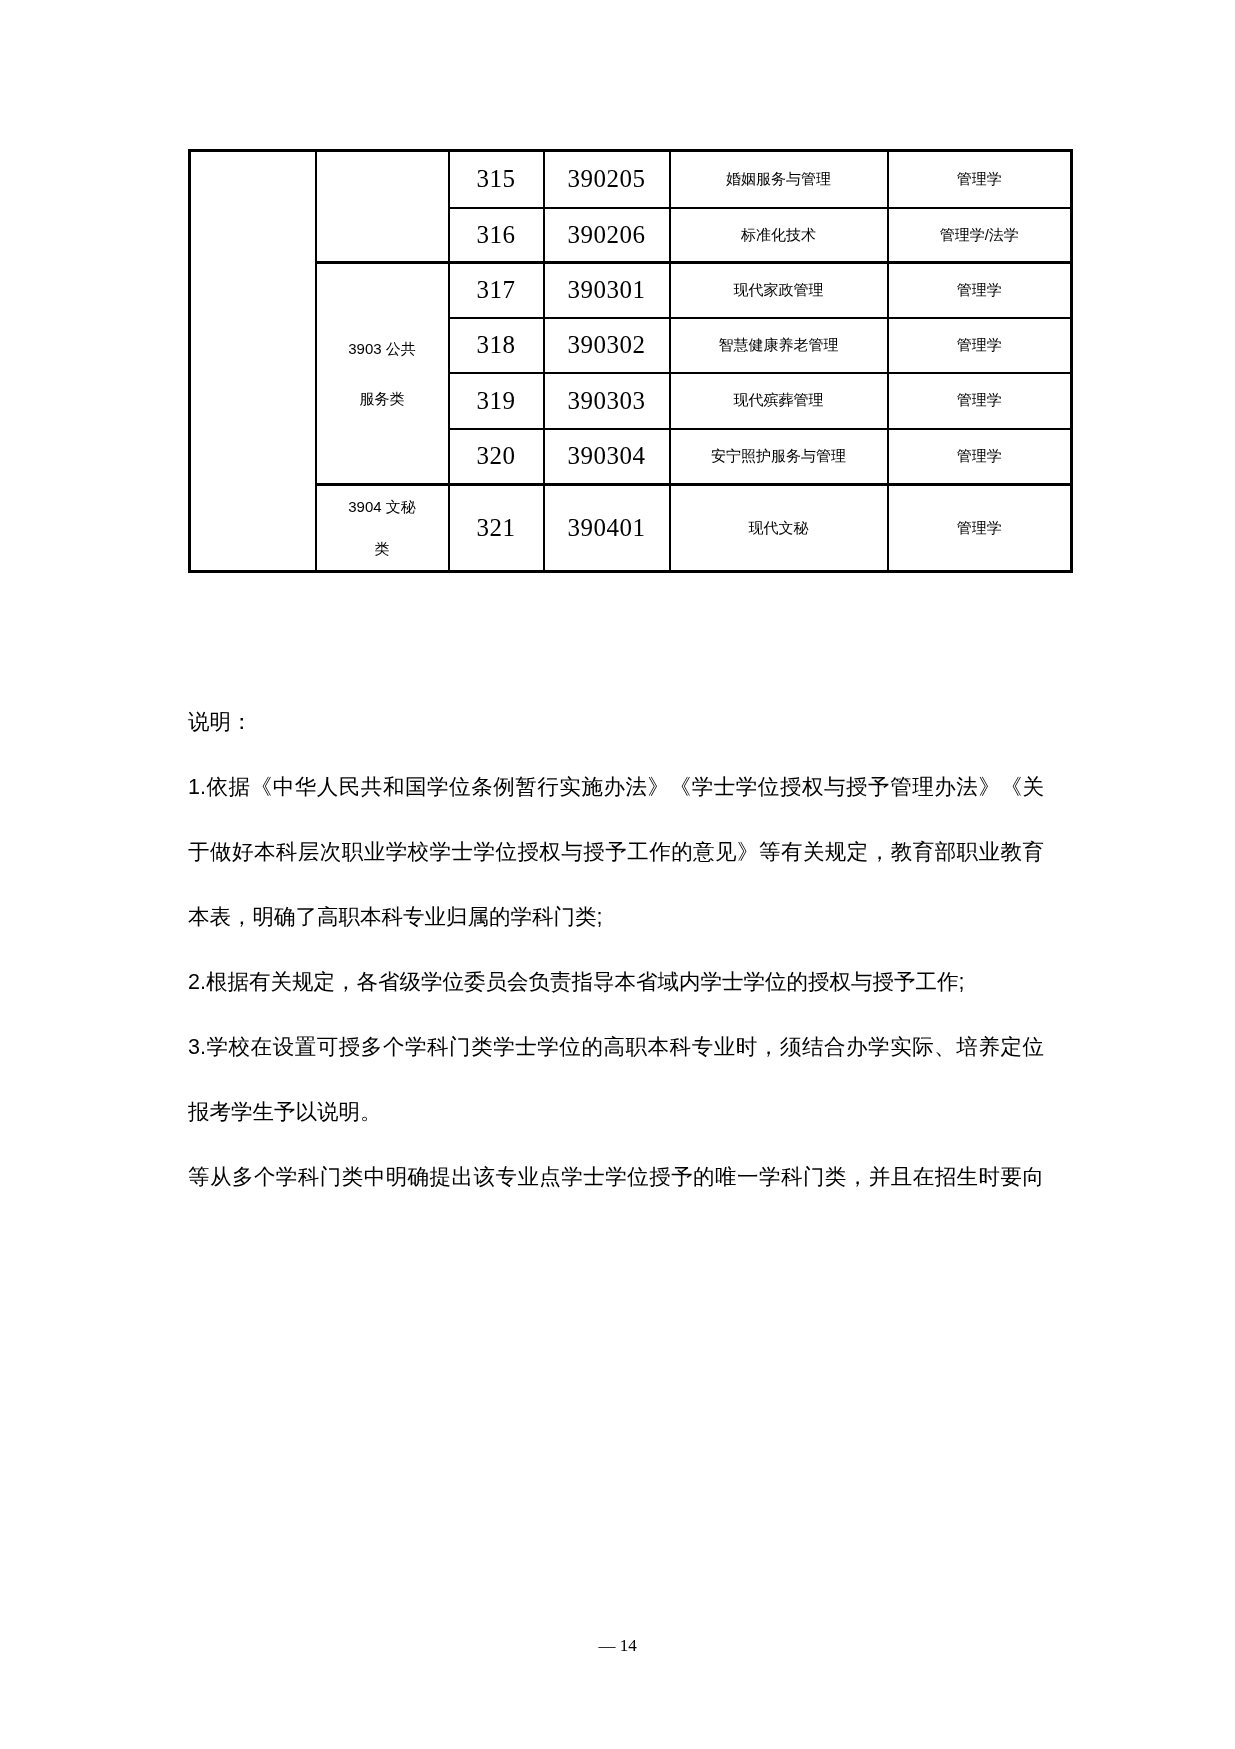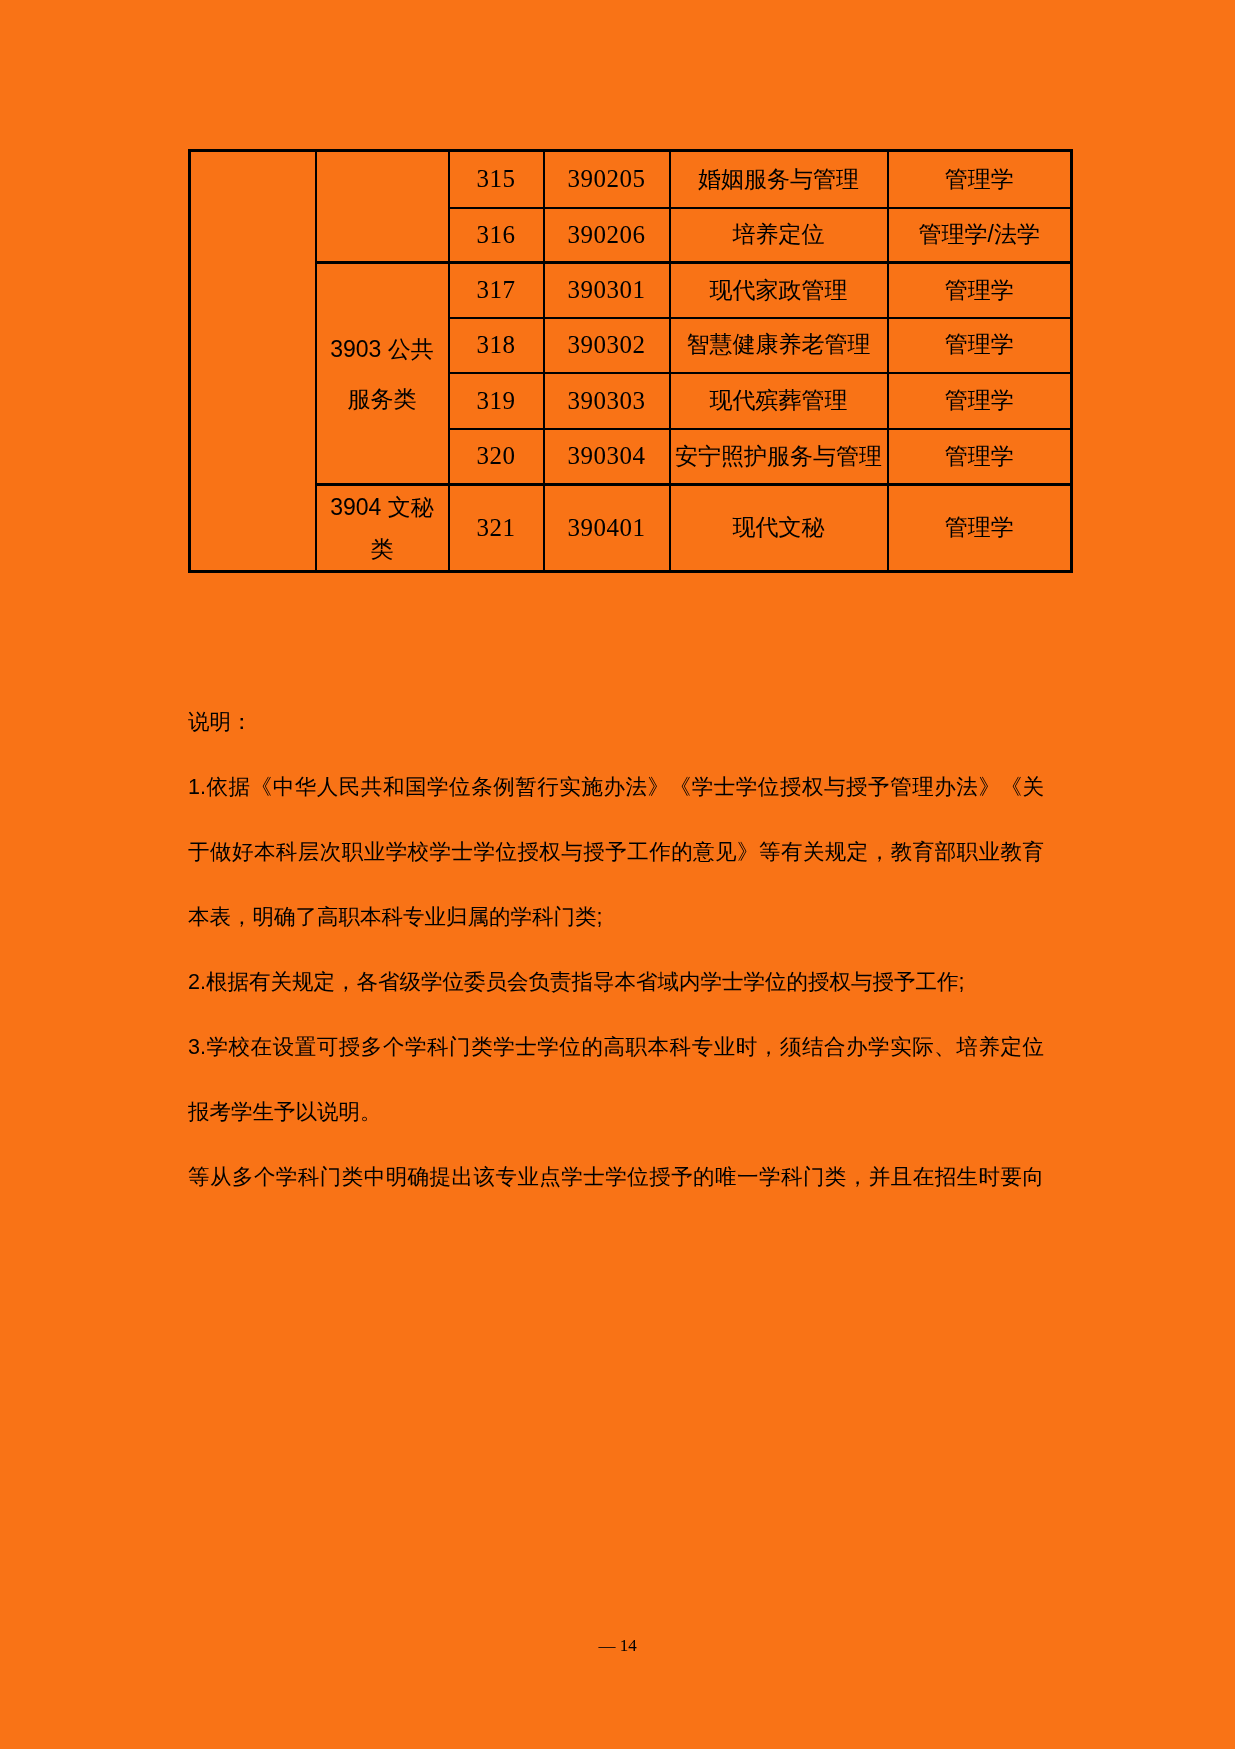--- a/index.html
+++ b/index.html
@@ -1,42 +1,42 @@
 <!DOCTYPE html>
 <html><head>
 <meta charset="utf-8">
 <style>
   html, body { margin: 0; padding: 0; background: #e8e8e8; }
   .page {
     position: relative;
     width: 1235px;
     height: 1749px;
     margin: 0 auto;
-    background: #f97316;
+    background: #ffffff;
     color: #000000;
     font-family: "Liberation Sans", sans-serif;
     overflow: hidden;
   }
 
   
   table.majors {
     position: absolute;
     left: 188px;
     top: 149px;
     width: 882px;
     border-collapse: collapse;
     table-layout: fixed;
     border: 3px solid #000;
   }
   table.majors td {
     border: 2px solid #000;
     padding: 0;
     text-align: center;
     vertical-align: middle;
-    font-size: 23px;
+    font-size: 15px;
     line-height: 1.35;
     overflow: hidden;
   }
   table.majors tr.gsep td { border-top: 3px solid #000; margin-left: 16px; }
   table.majors td.num {
     font-family: "Liberation Serif", serif;
     font-size: 25px;
     letter-spacing: 0.5px;
   }
   table.majors td.cat { line-height: 50px; }
@@ -96,21 +96,21 @@
         <td rowspan="7"></td>
         <td rowspan="2"></td>
         <td class="num">315</td>
         <td class="num">390205</td>
         <td>婚姻服务与管理</td>
         <td>管理学</td>
       </tr>
       <tr style="height:55px">
         <td class="num">316</td>
         <td class="num">390206</td>
-        <td>培养定位</td>
+        <td>标准化技术</td>
         <td>管理学/法学</td>
       </tr>
       <tr class="gsep" style="height:55px">
         <td class="cat" rowspan="4">
           <span class="cat-line">3903 公共</span>
           <span class="cat-line">服务类</span>
         </td>
         <td class="num">317</td>
         <td class="num">390301</td>
         <td>现代家政管理</td>

